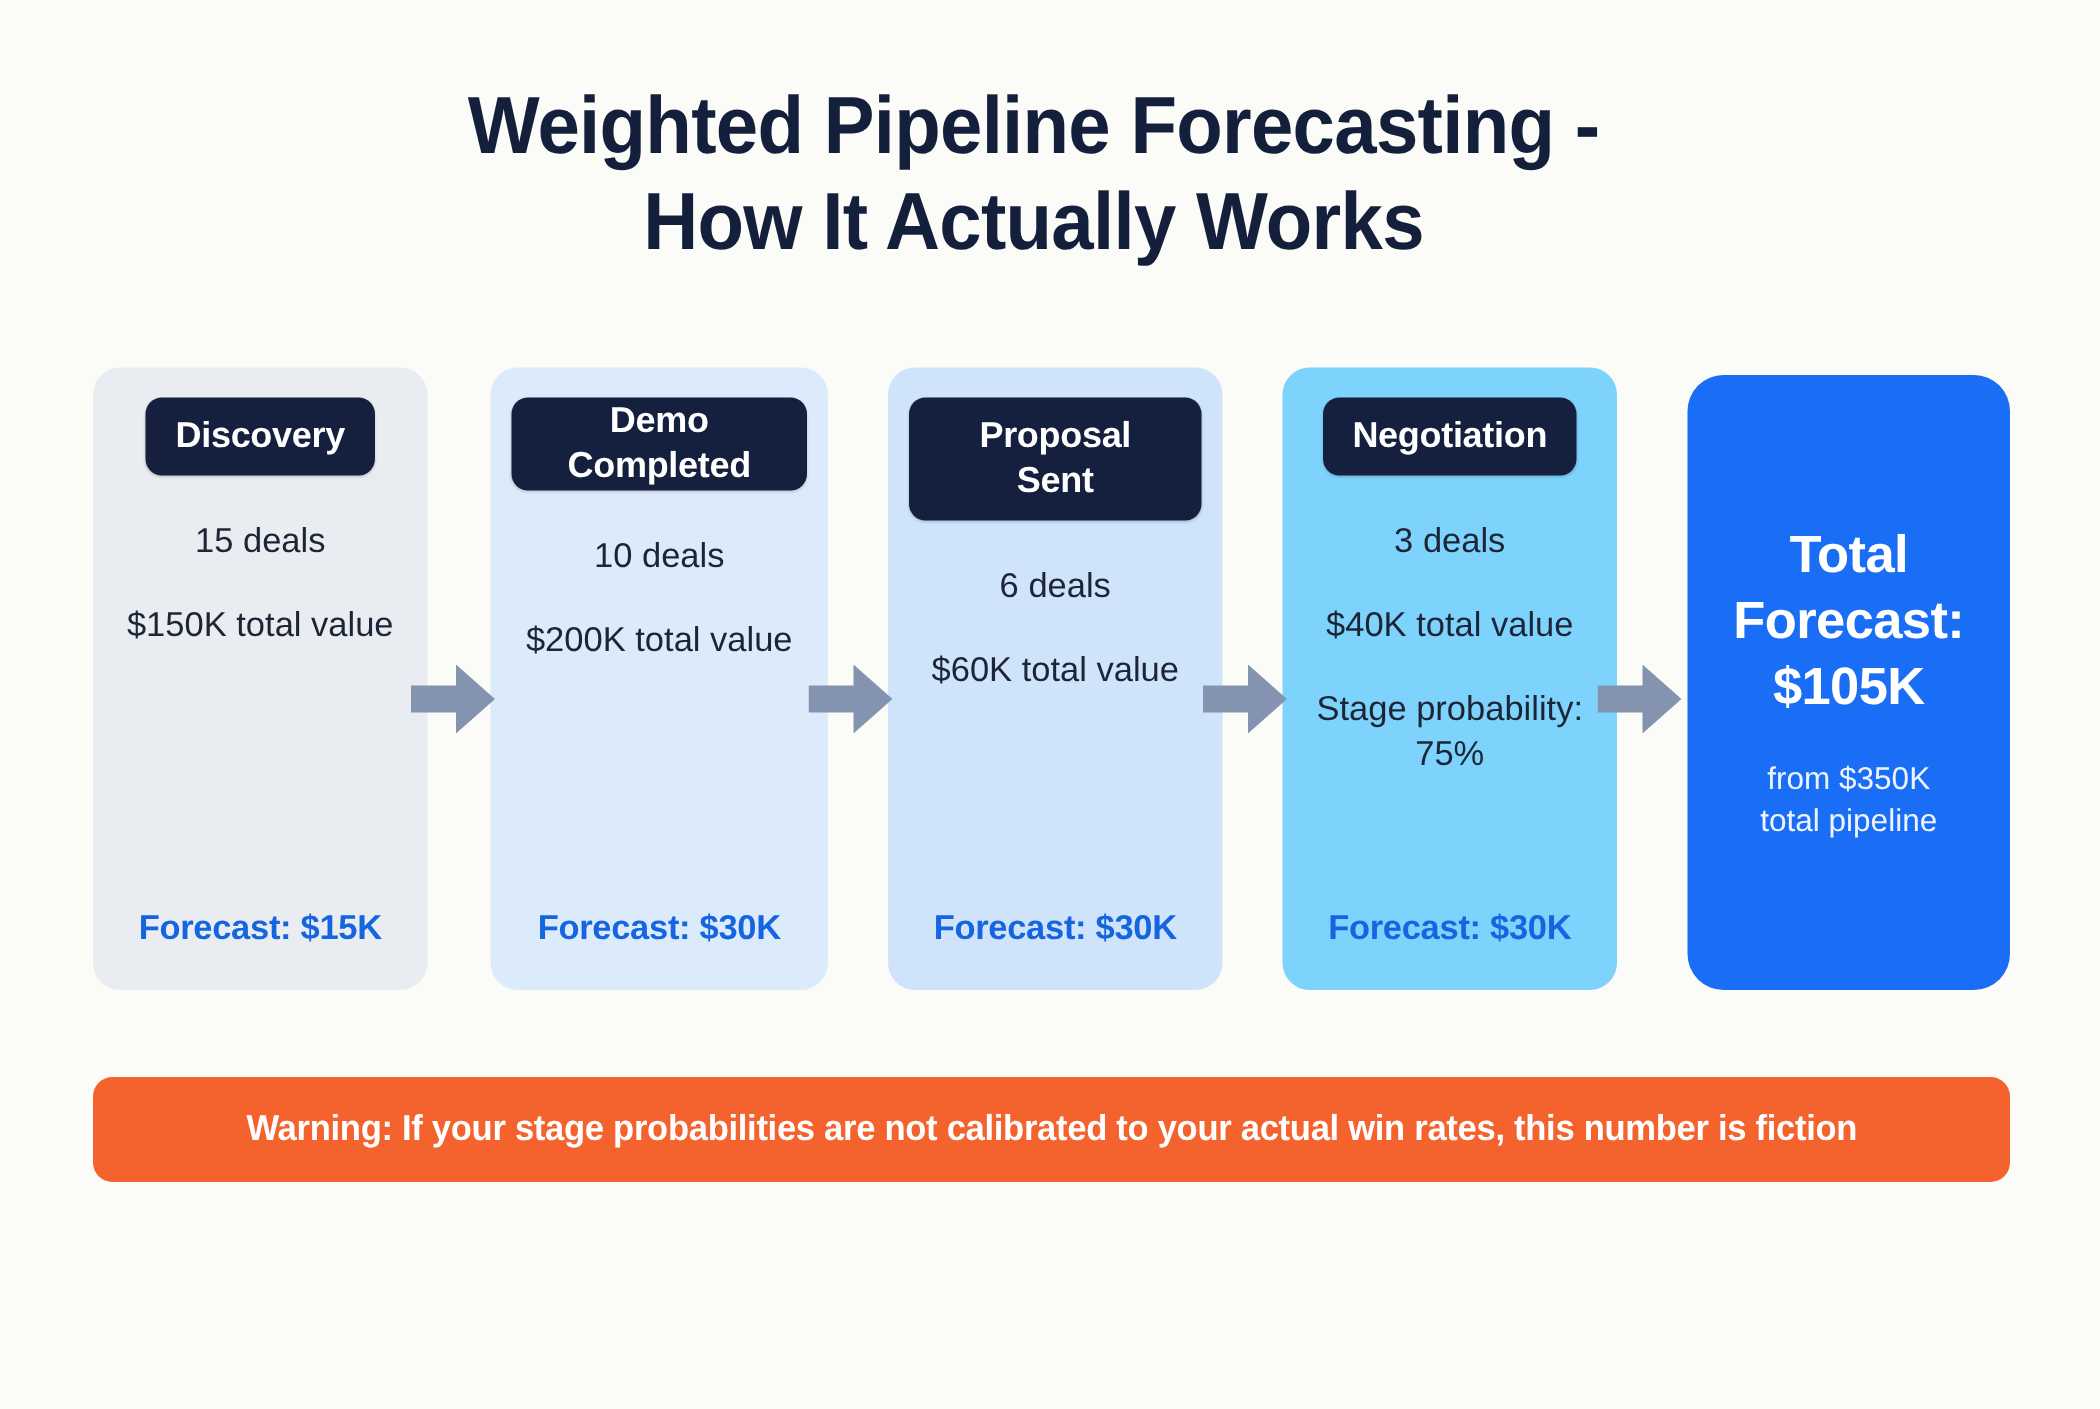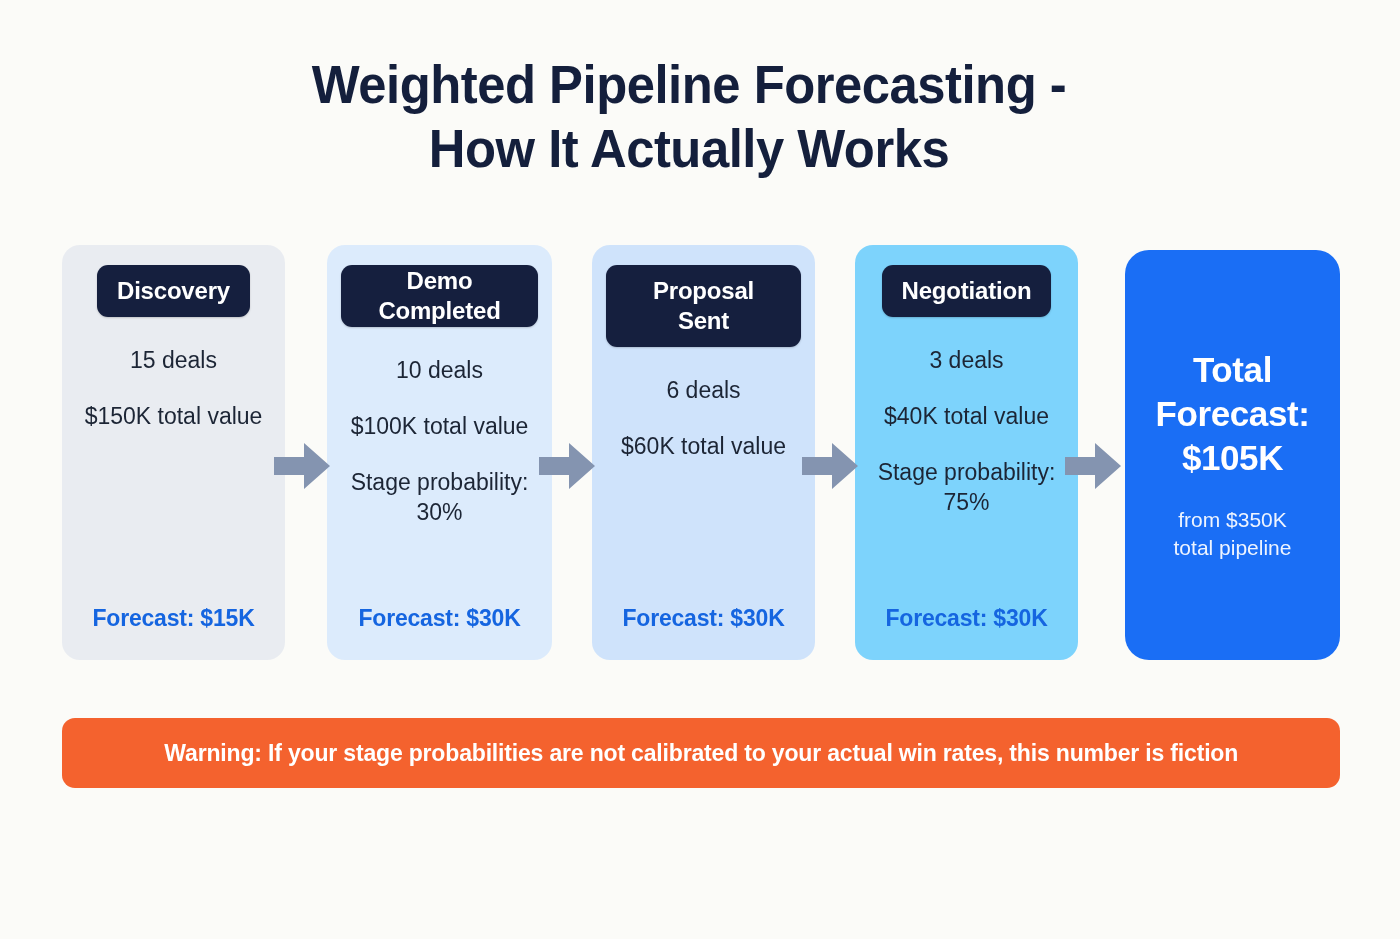--- a/index.html
+++ b/index.html
@@ -181,22 +181,21 @@
   <div class="card stage-0">
     <div class="badge">Discovery</div>
     <div class="stat deals">15 deals</div>
     <div class="stat">$150K total value</div>
     <div class="forecast">Forecast: $15K</div>
   </div>
 
   <div class="card stage-1">
     <div class="badge two-line">Demo Completed</div>
     <div class="stat deals">10 deals</div>
-    <div class="stat">$100K total value</div>
-    <div class="stat">Stage probability: 30%</div>
+    <div class="stat">$200K total value</div>
     <div class="forecast">Forecast: $30K</div>
   </div>
 
   <div class="card stage-2">
     <div class="badge">Proposal Sent</div>
     <div class="stat deals">6 deals</div>
     <div class="stat">$60K total value</div>
     <div class="forecast">Forecast: $30K</div>
   </div>
 

